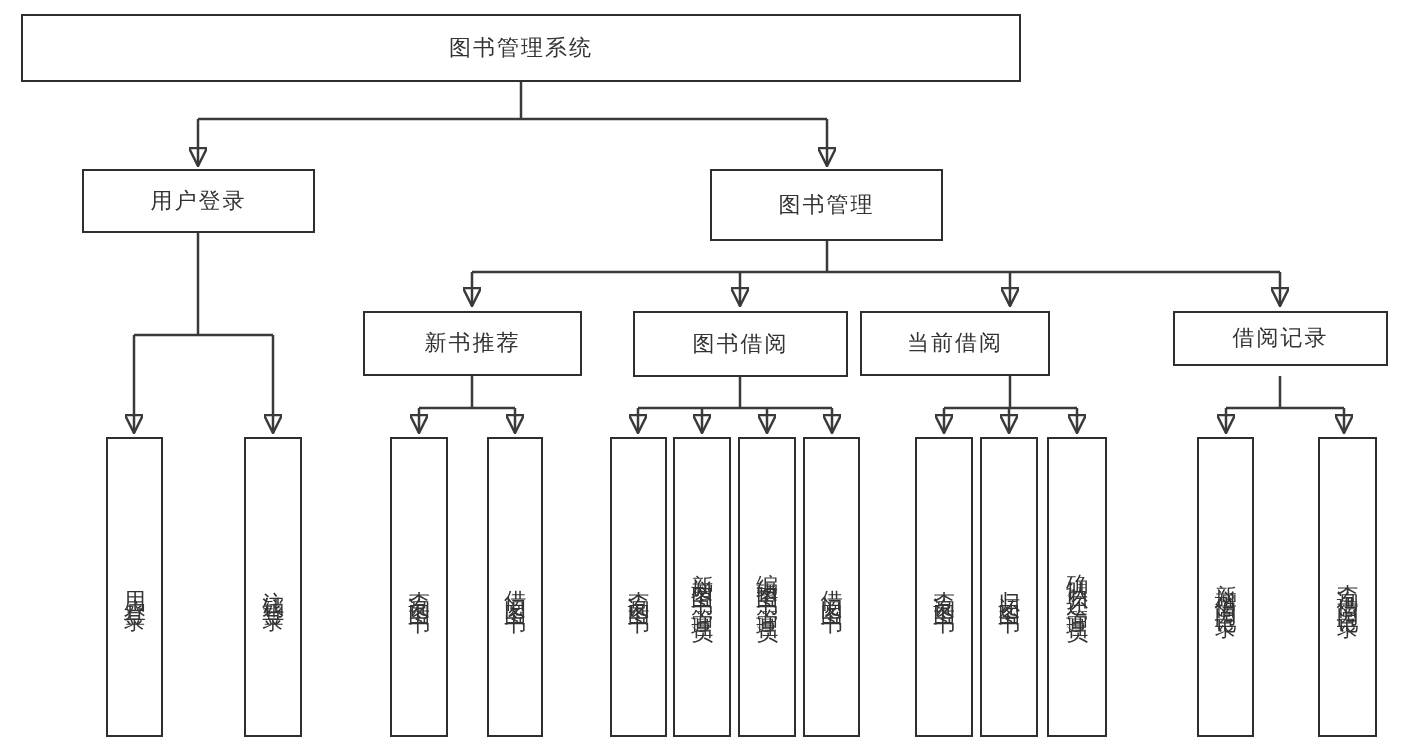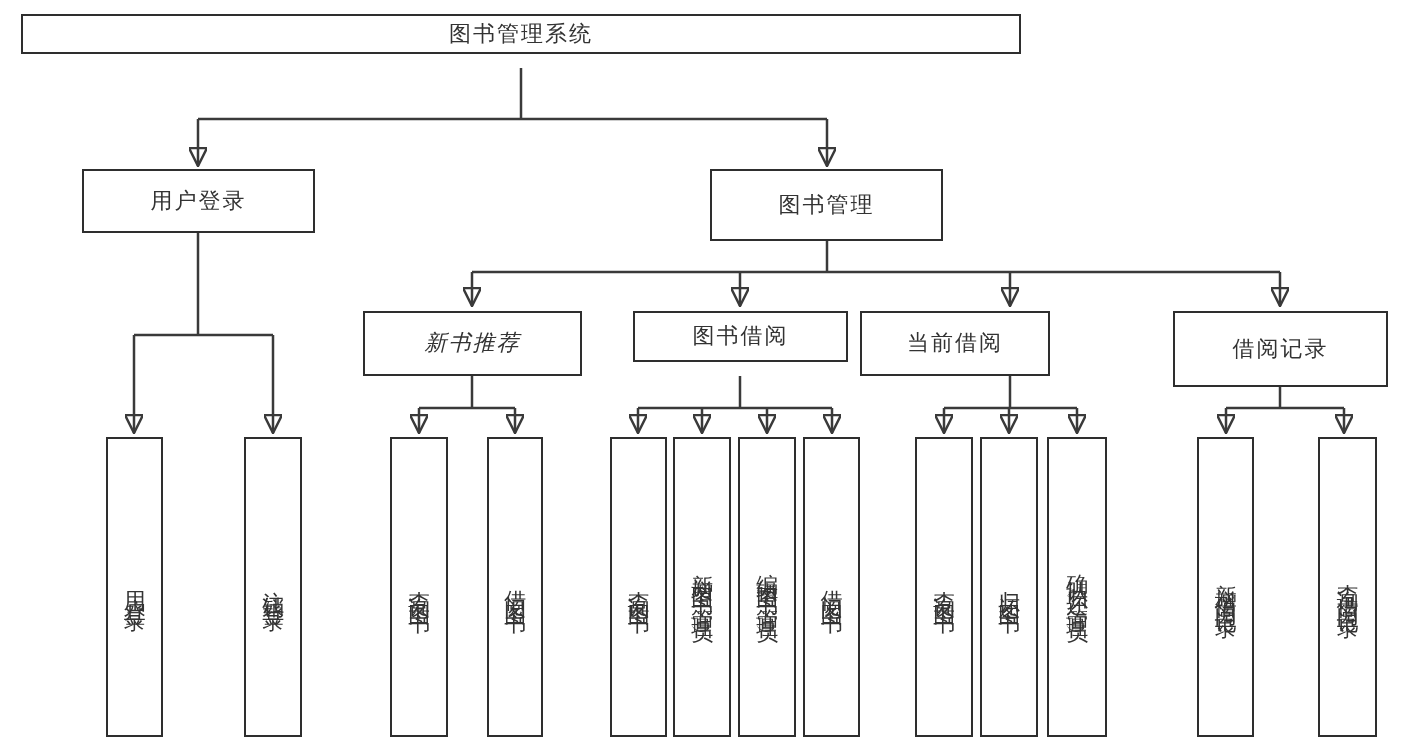--- a/index.html
+++ b/index.html
@@ -78,29 +78,29 @@
     <path d="M944 408 V433" marker-end="url(#arr)"></path>
     <path d="M1009 408 V433" marker-end="url(#arr)"></path>
     <path d="M1077 408 V433" marker-end="url(#arr)"></path>
 
     <path d="M1280 376 V408"></path>
     <path d="M1226 408 H1344"></path>
     <path d="M1226 408 V433" marker-end="url(#arr)"></path>
     <path d="M1344 408 V433" marker-end="url(#arr)"></path>
   </svg>
 
-  <div class="box" style="left:21px;top:14px;width:1000px;height:40px;">图书管理系统</div>
+  <div class="box" style="left:21px;top:14px;width:1000px;height:68px;">图书管理系统</div>
 
   <div class="box" style="left:82px;top:169px;width:233px;height:64px;">用户登录</div>
   <div class="box" style="left:710px;top:169px;width:233px;height:72px;">图书管理</div>
 
-  <div class="box" style="left:363px;top:311px;width:219px;height:65px;font-style:italic;">新书推荐</div>
-  <div class="box" style="left:633px;top:311px;width:215px;height:51px;">图书借阅</div>
+  <div class="box" style="left:363px;top:311px;width:219px;height:65px;">新书推荐</div>
+  <div class="box" style="left:633px;top:311px;width:215px;height:66px;">图书借阅</div>
   <div class="box" style="left:860px;top:311px;width:190px;height:65px;">当前借阅</div>
-  <div class="box" style="left:1173px;top:311px;width:215px;height:76px;">借阅记录</div>
+  <div class="box" style="left:1173px;top:311px;width:215px;height:55px;">借阅记录</div>
 
   <div class="box v" style="left:106px;top:437px;width:57px;height:300px;">用户登录</div>
   <div class="box v" style="left:244px;top:437px;width:58px;height:300px;">注销登录</div>
 
   <div class="box v" style="left:390px;top:437px;width:58px;height:300px;">查询图书</div>
   <div class="box v" style="left:487px;top:437px;width:56px;height:300px;">借阅图书</div>
 
   <div class="box v" style="left:610px;top:437px;width:57px;height:300px;">查询图书</div>
   <div class="box v" style="left:673px;top:437px;width:58px;height:300px;">新增图书（管理员）</div>
   <div class="box v" style="left:738px;top:437px;width:58px;height:300px;">编辑图书（管理员）</div>

